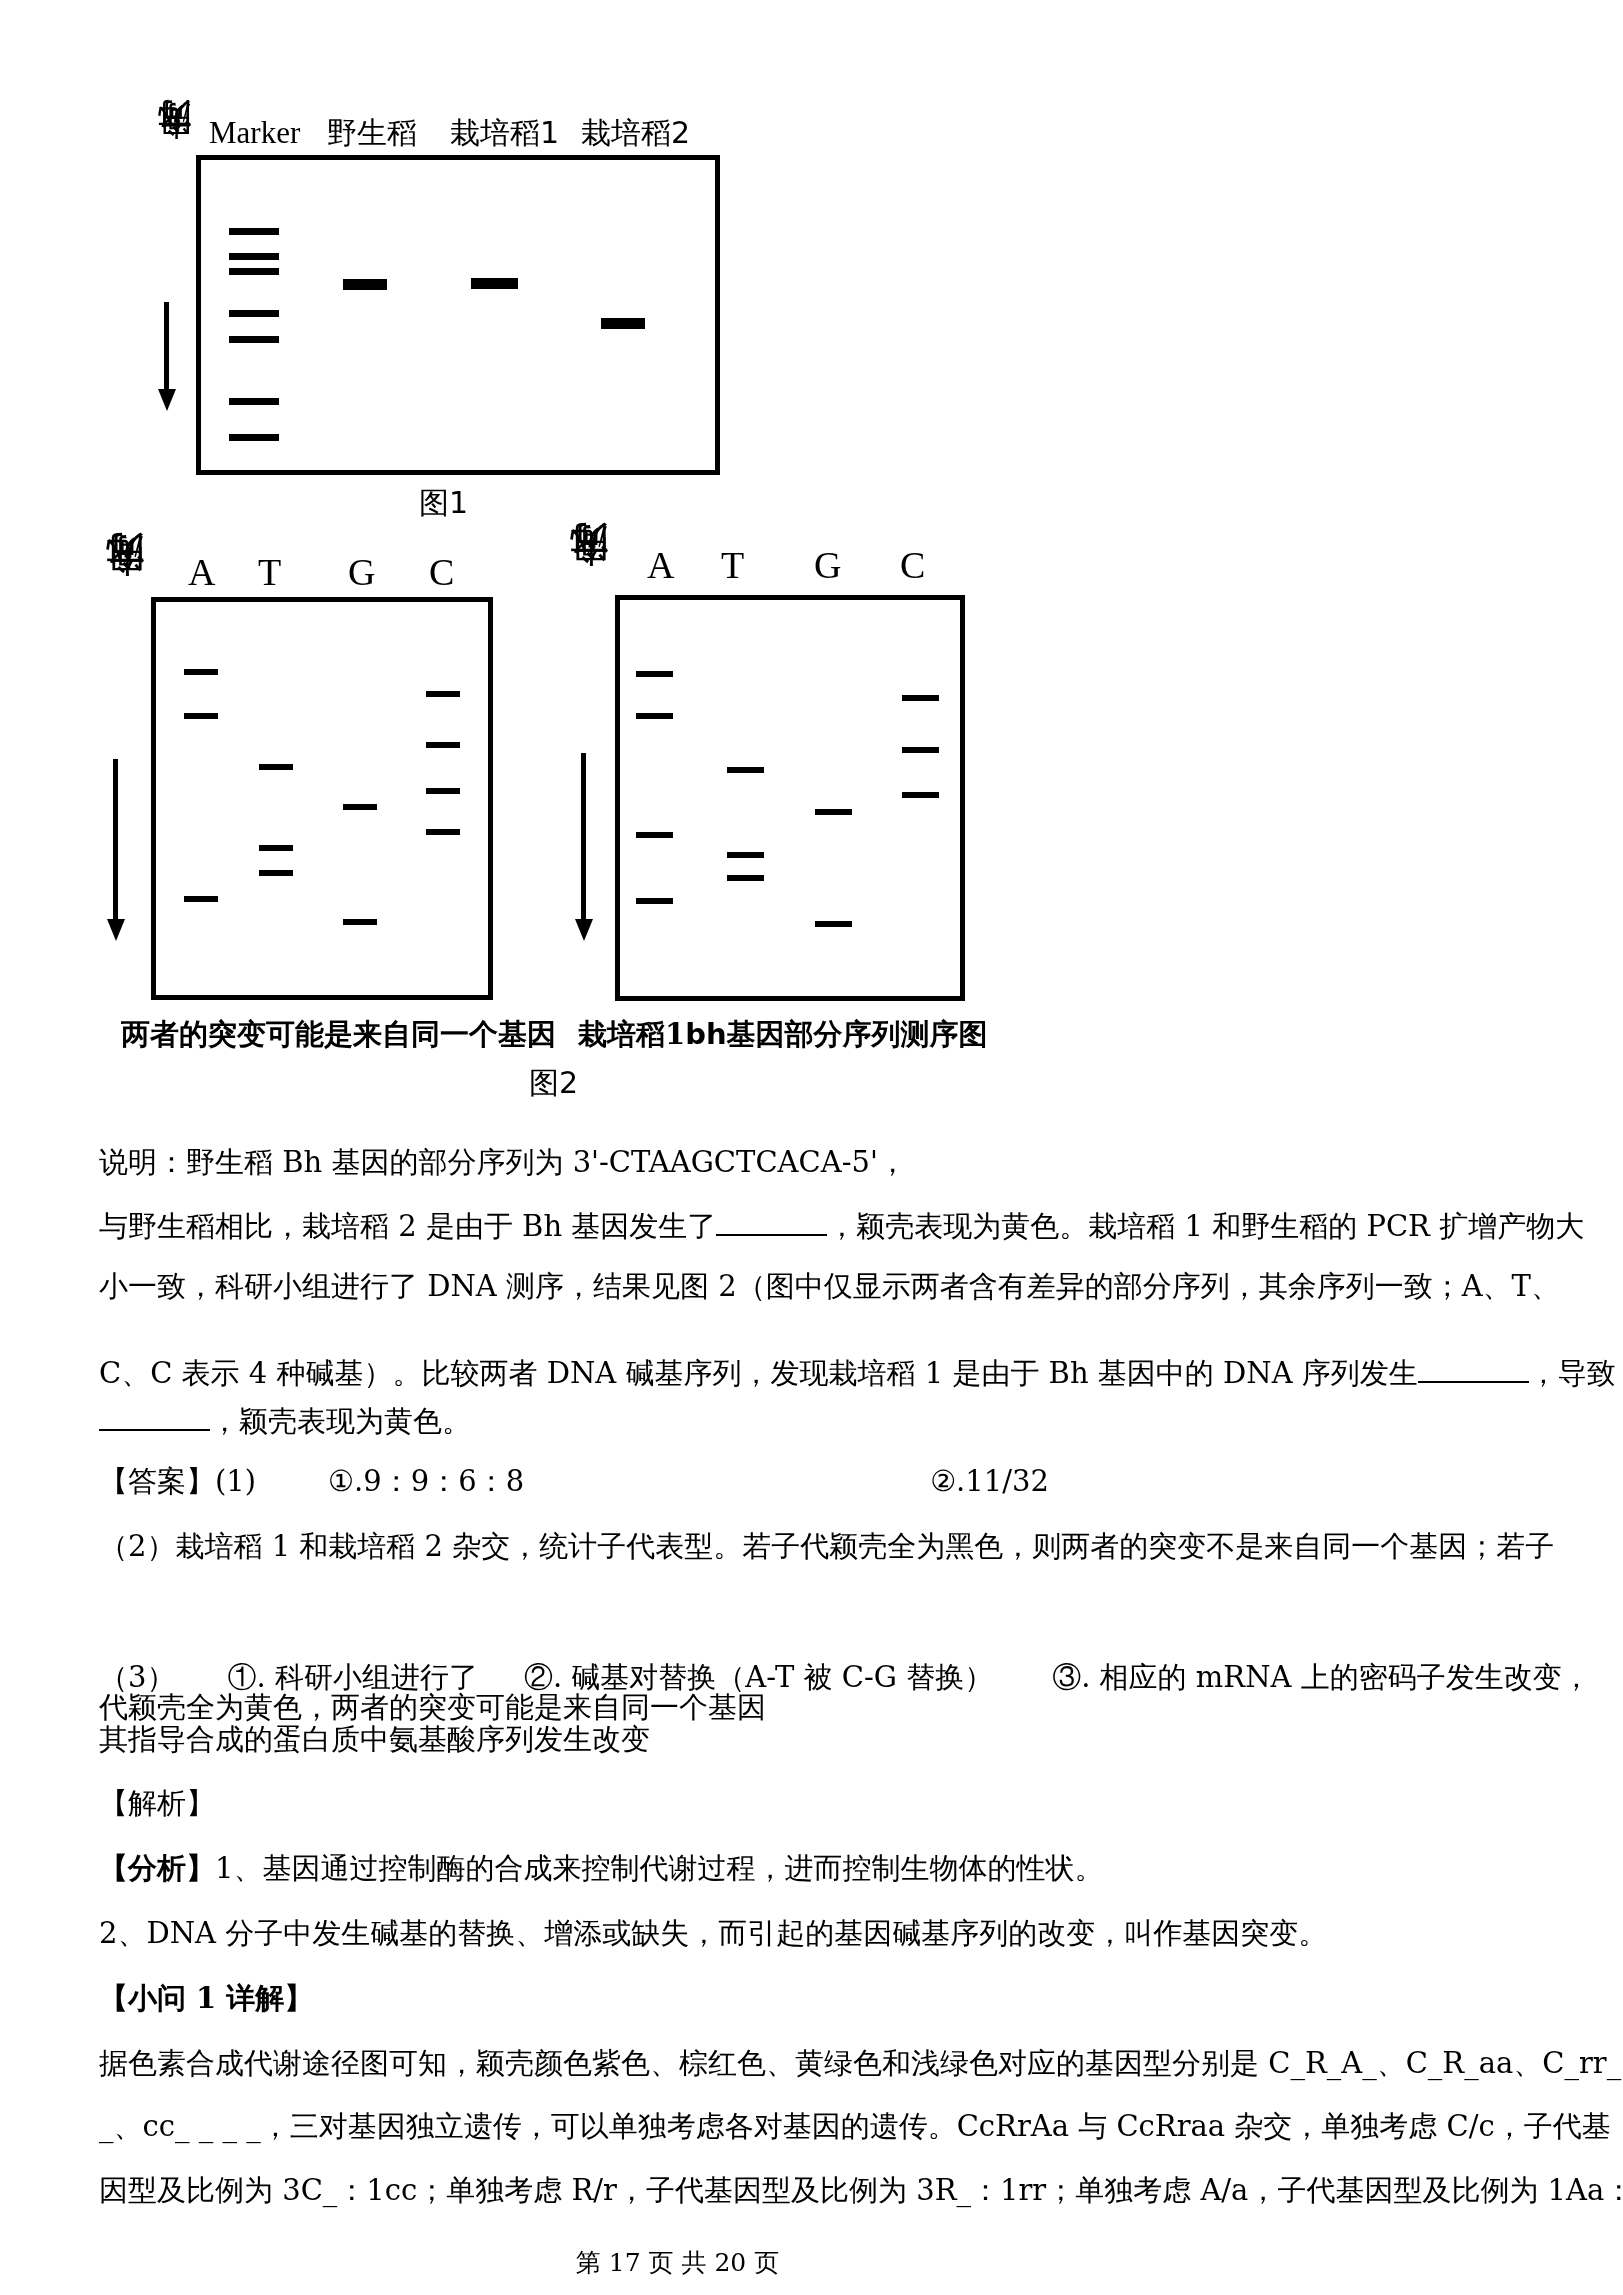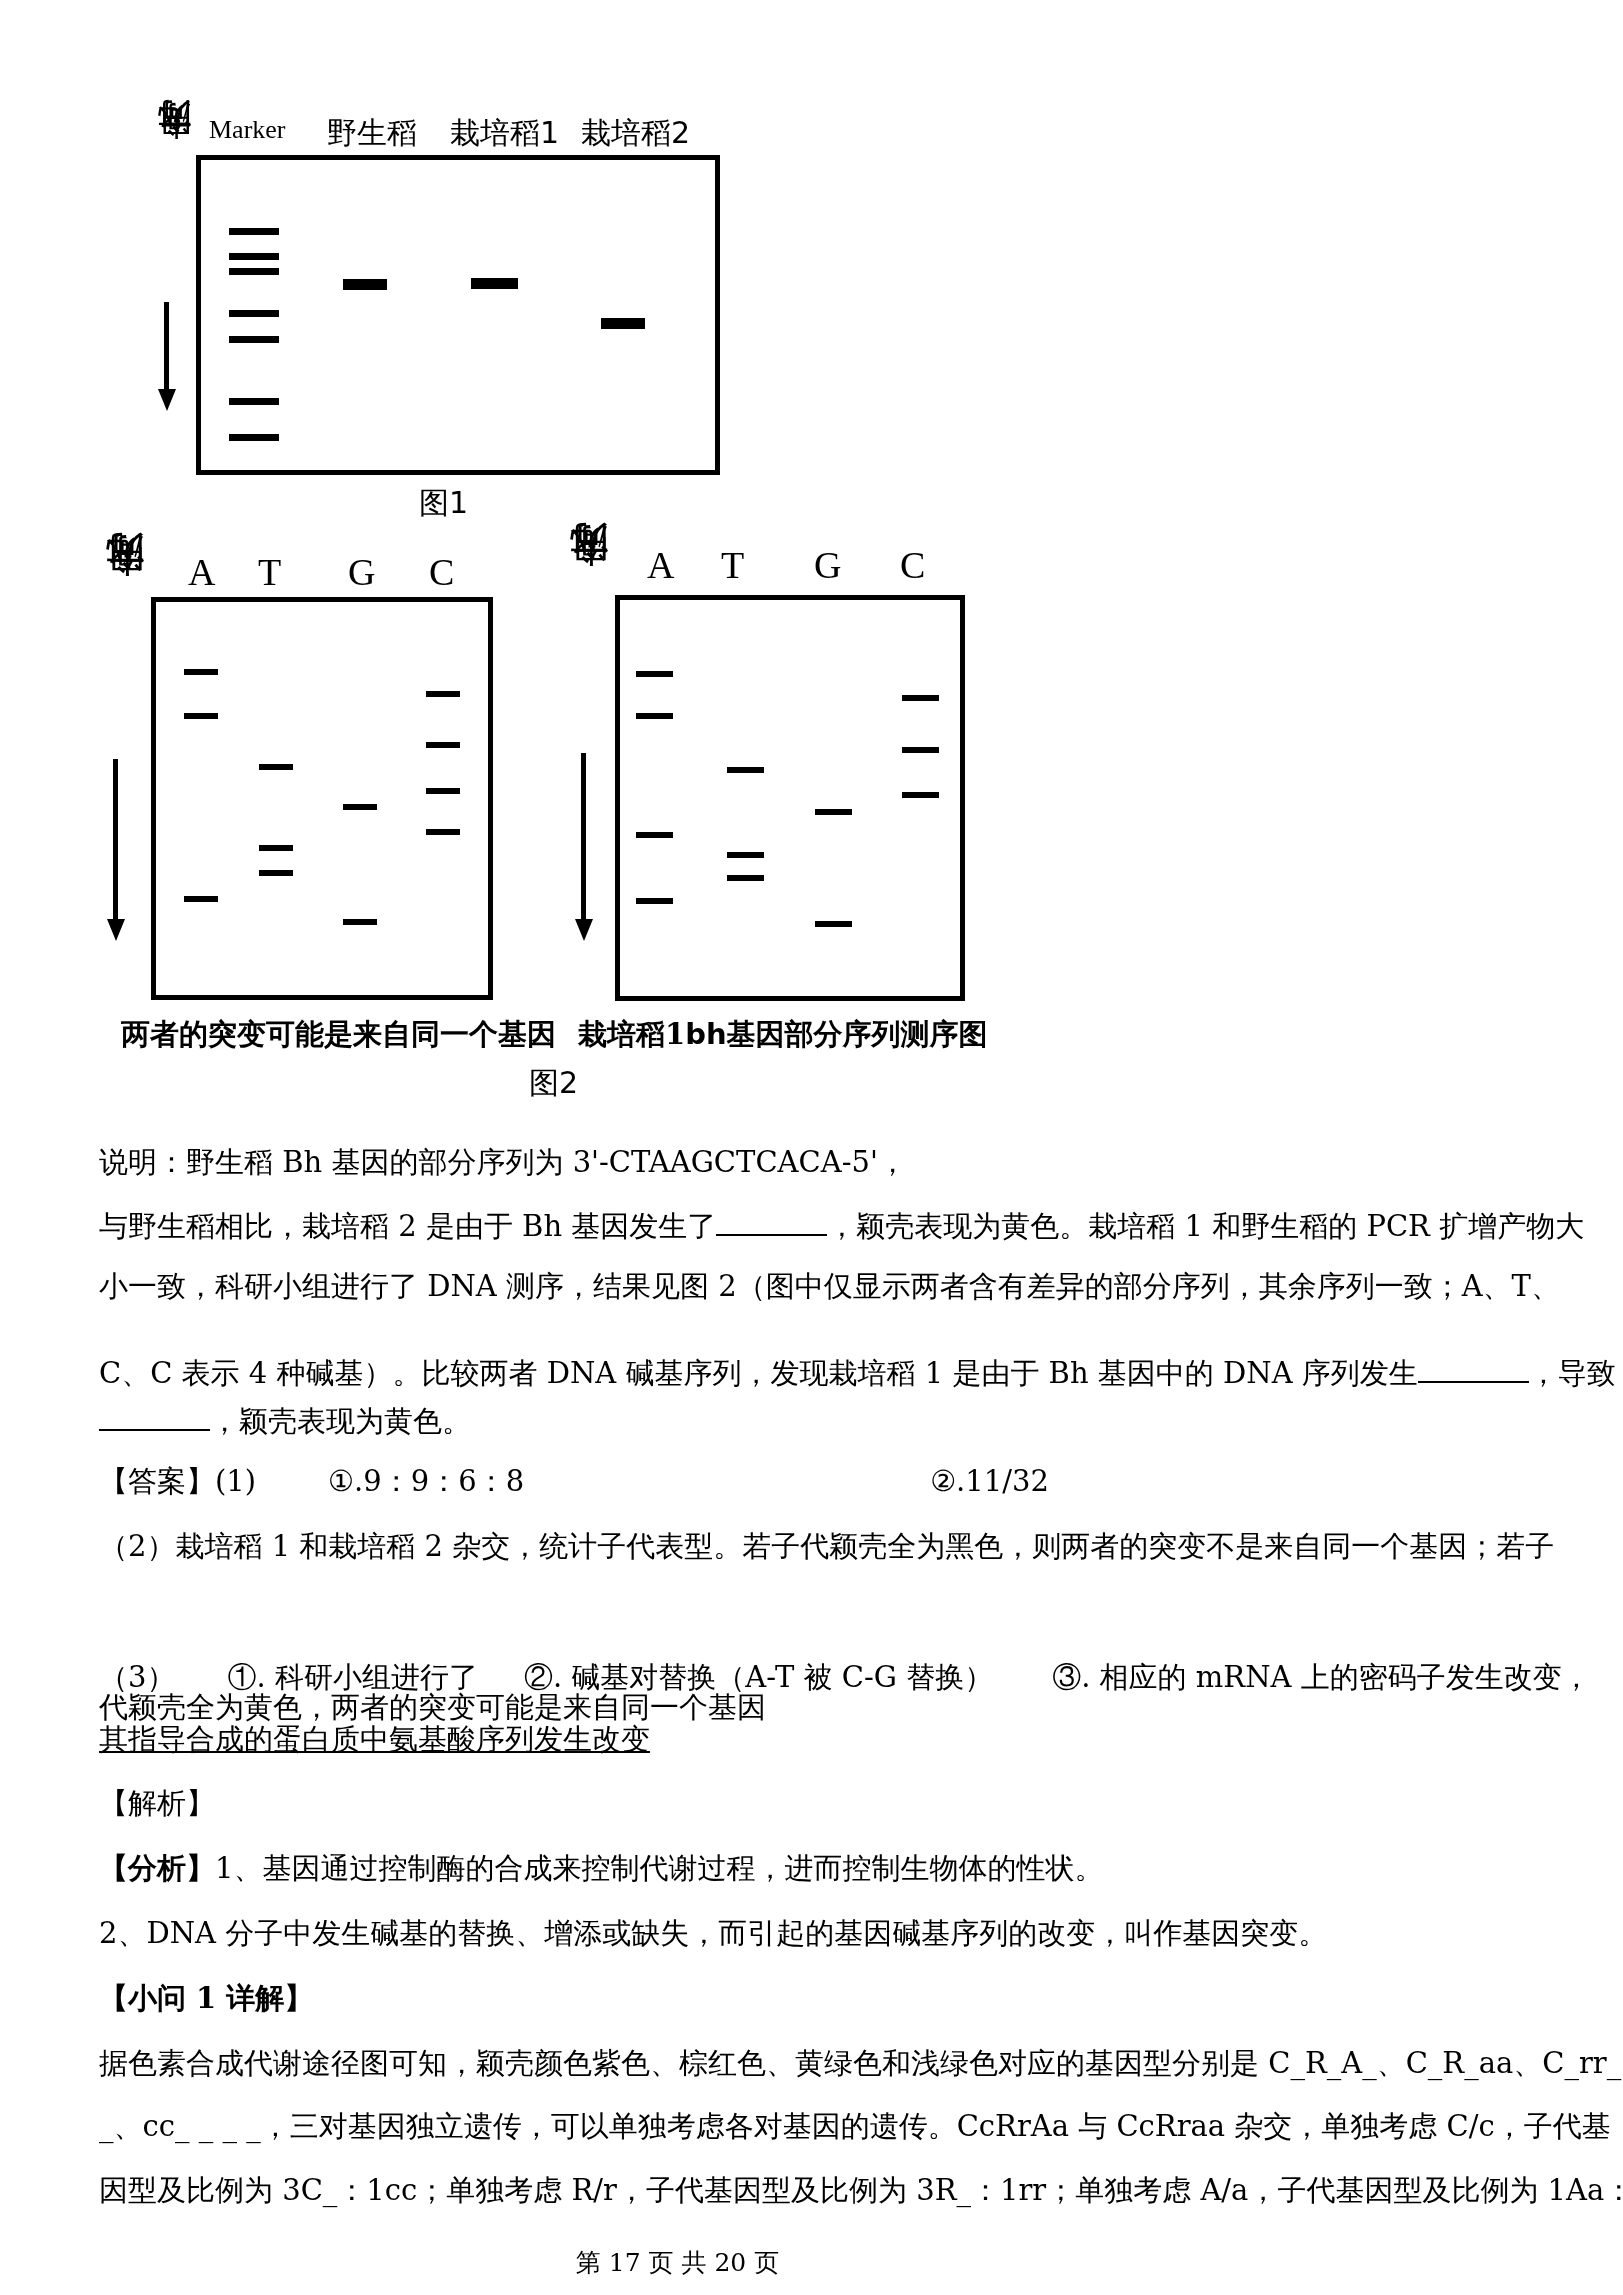--- a/index.html
+++ b/index.html
@@ -21,21 +21,21 @@
   .blank { display: inline-block; border-bottom: 2px solid #000; width: 111px; height: 29px; vertical-align: baseline; }
   .gap { display: inline-block; }
   .bold { font-weight: bold; }
   .caption { position: absolute; font-size: 29px; white-space: nowrap;
              font-family: "DejaVu Serif", "Liberation Serif", serif; font-weight: bold; }
 </style>
 </head>
 <body>
 
 <div>
-  <span class="lbl" style="left:209px; top:115px; font-size:26px;">Marker</span>
+  <span class="lbl" style="left:209px; top:115px; font-size:31px;">Marker</span>
   <span class="lbl" style="left:327px; top:113px; font-size:30px; font-family:'DejaVu Sans',sans-serif;">野生稻</span>
   <span class="lbl" style="left:450px; top:113px; font-size:30px; font-family:'DejaVu Sans',sans-serif;">栽培稻1</span>
   <span class="lbl" style="left:581px; top:113px; font-size:30px; font-family:'DejaVu Sans',sans-serif;">栽培稻2</span>
 
   <span class="vtext" style="left:157px; top:157px;">电泳方向</span>
   <div class="arrow-line" style="left:164px; top:302px; height:92px;"></div>
   <div class="arrow-head" style="left:158px; top:389px;"></div>
 
   <div class="gel" id="gel1" style="left:196px; top:155px; width:524px; height:320px;">
       <div class="band" style="left: 27.5px; width: 50px; height: 6.5px; top: 68px;"></div>
@@ -132,21 +132,21 @@
   <div class="line" style="top:1462px;">
     <span>【答案】</span><span>(1)</span><span class="gap" style="width:72px;"></span><span>①.9：9：6：8</span><span class="gap" style="width:406px;"></span><span>②.11/32</span>
   </div>
 
   <div class="line justify" style="top:1527px;">（2）栽培稻 1 和栽培稻 2 杂交，统计子代表型。若子代颖壳全为黑色，则两者的突变不是来自同一个基因；若子</div>
   <div class="line" style="top:1688px;">代颖壳全为黄色，两者的突变可能是来自同一个基因</div>
 
   <div class="line" style="top:1658px;">
     <span>（3）</span><span class="gap" style="width:52px;"></span><span>①. 科研小组进行了</span><span class="gap" style="width:46px;"></span><span>②. 碱基对替换（A-T 被 C-G 替换）</span><span class="gap" style="width:59px;"></span><span>③. 相应的 mRNA 上的密码子发生改变，</span>
   </div>
-  <div class="line" style="top:1720px;text-decoration:underline;">其指导合成的蛋白质中氨基酸序列发生改变</div>
+  <div class="line" style="top:1720px;">其指导合成的蛋白质中氨基酸序列发生改变</div>
 
   <div class="line" style="top:1784px;">【解析】</div>
   <div class="line" style="top:1849px;">
     <span class="bold">【分析】</span><span>1、基因通过控制酶的合成来控制代谢过程，进而控制生物体的性状。</span>
   </div>
   <div class="line" style="top:1914px;">2、DNA 分子中发生碱基的替换、增添或缺失，而引起的基因碱基序列的改变，叫作基因突变。</div>
 
   <div class="line bold" style="top:1979px;">【小问 1 详解】</div>
   <div class="line justify" style="top:2044px;">据色素合成代谢途径图可知，颖壳颜色紫色、棕红色、黄绿色和浅绿色对应的基因型分别是 C_R_A_、C_R_aa、C_rr_</div>
   <div class="line justify" style="top:2107px;">_、cc_ _ _ _，三对基因独立遗传，可以单独考虑各对基因的遗传。CcRrAa 与 CcRraa 杂交，单独考虑 C/c，子代基</div>

